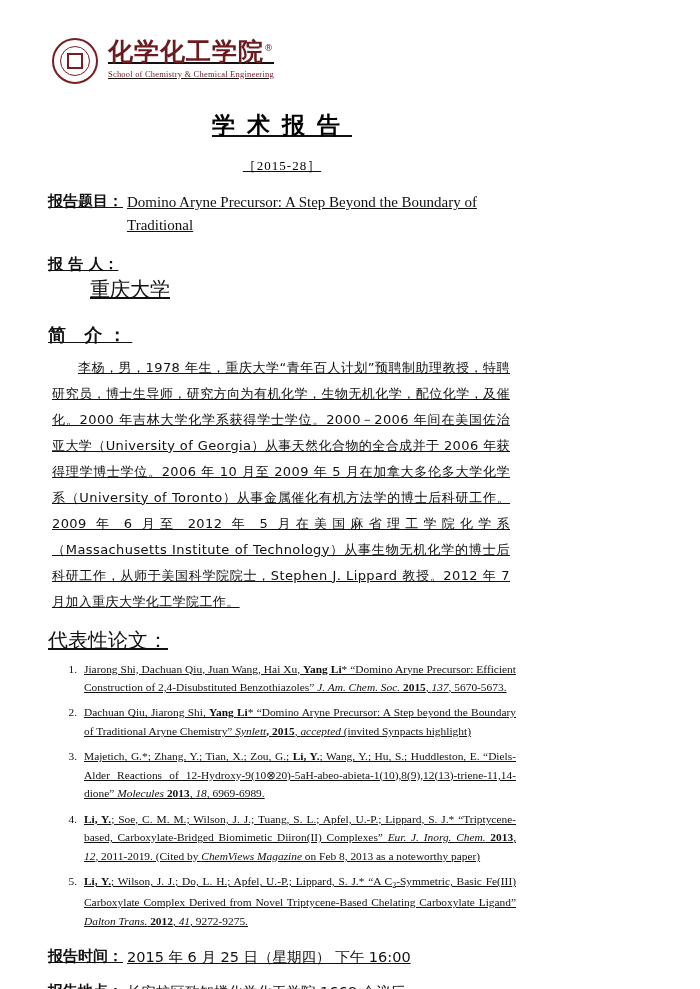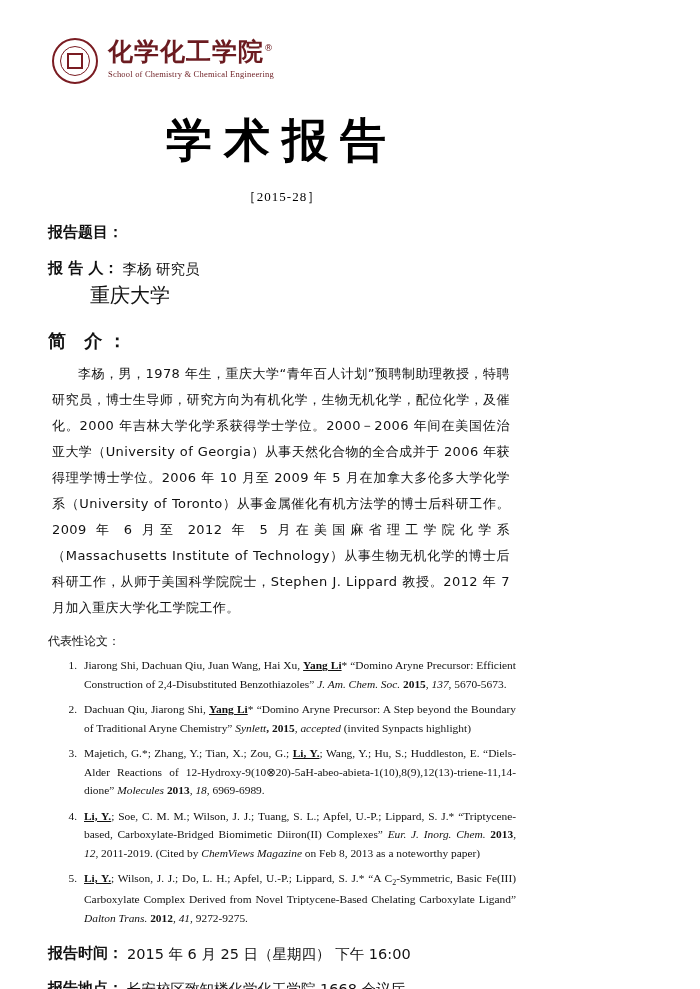--- a/index.html
+++ b/index.html
@@ -14,20 +14,21 @@
     color: #111;
     position: relative;
     overflow: hidden;
   }
   .page {
     position: relative;
     width: 564px;
     height: 989px;
     box-sizing: border-box;
     padding: 30px 48px 20px 48px;
+    text-decoration: underline;
   }
 
   
   .logo-row {
     display: flex;
     align-items: flex-start;
     gap: 10px;
     margin-top: 8px;
     margin-left: 4px;
   }
@@ -85,21 +86,21 @@
     font-size: 8.5px;
     color: #6b1b20;
     letter-spacing: 0.2px;
     margin-top: 2px;
     font-family: "Liberation Serif", serif;
   }
 
   
   .doc-title {
     text-align: center;
-    font-size: 46px;
+    font-size: 23px;
     font-weight: bold;
     letter-spacing: 12px;
     margin-top: 26px;
     font-family: "DejaVu Sans", sans-serif;
     color: #000;
   }
   .doc-number {
     text-align: center;
     font-size: 13px;
     margin-top: 16px;
@@ -158,21 +159,21 @@
     text-align: justify;
     text-indent: 2em;
     font-family: "DejaVu Sans", sans-serif;
     padding: 0 6px 0 4px;
     letter-spacing: 0.4px;
   }
 
   
   .pub-heading {
     margin-top: 12px;
-    font-size: 12px;
+    font-size: 20px;
     font-family: "DejaVu Sans", sans-serif;
     font-weight: normal;
   }
   ol.pubs {
     margin: 6px 0 0 0;
     padding-left: 32px;
     font-size: 11.4px;
     line-height: 1.62;
     font-family: "Liberation Serif", serif;
   }
@@ -213,25 +214,25 @@
       <div class="logo-cn"><span>化学化工学院</span><span class="sup">®</span></div>
       <div class="logo-en">School of Chemistry &amp; Chemical Engineering</div>
     </div>
   </div>
 
   <div class="doc-title">学术报告</div>
   <div class="doc-number">［2015-28］</div>
 
   <div class="field">
     <div class="field-label">报告题目：</div>
+    <div class="field-value">Domino Aryne Precursor: A Step Beyond the Boundary of Traditional</div>
   </div>
 
   <div class="field">
     <div class="field-label">报 告 人：</div>
-    <div class="field-value cn">李杨 研究员</div>
   </div>
   <div class="indent-line cn">重庆大学</div>
 
   <div class="section-label">简  介：</div>
   <div class="bio">李杨，男，1978 年生，重庆大学“青年百人计划”预聘制助理教授，特聘研究员，博士生导师，研究方向为有机化学，生物无机化学，配位化学，及催化。2000 年吉林大学化学系获得学士学位。2000－2006 年间在美国佐治亚大学（University of Georgia）从事天然化合物的全合成并于 2006 年获得理学博士学位。2006 年 10 月至 2009 年 5 月在加拿大多伦多大学化学系（University of Toronto）从事金属催化有机方法学的博士后科研工作。2009 年 6 月至 2012 年 5 月在美国麻省理工学院化学系（Massachusetts Institute of Technology）从事生物无机化学的博士后科研工作，从师于美国科学院院士，Stephen J. Lippard 教授。2012 年 7 月加入重庆大学化工学院工作。</div>
 
   <div class="pub-heading">代表性论文：</div>
   <ol class="pubs" id="pub-list">
       <li><span>Jiarong Shi, Dachuan Qiu, Juan Wang, Hai Xu, </span><span class="bu">Yang Li</span><span>* “Domino Aryne Precursor: Efficient Construction of 2,4-Disubstituted Benzothiazoles” </span><span class="i">J. Am. Chem. Soc.</span><span class="b"> 2015</span><span>, </span><span class="i">137</span><span>, 5670-5673.</span></li>
       <li><span>Dachuan Qiu, Jiarong Shi, </span><span class="bu">Yang Li</span><span>* “Domino Aryne Precursor: A Step beyond the Boundary of Traditional Aryne Chemistry” </span><span class="i">Synlett</span><span class="b">, 2015</span><span>, </span><span class="i">accepted</span><span> (invited Synpacts highlight)</span></li>

